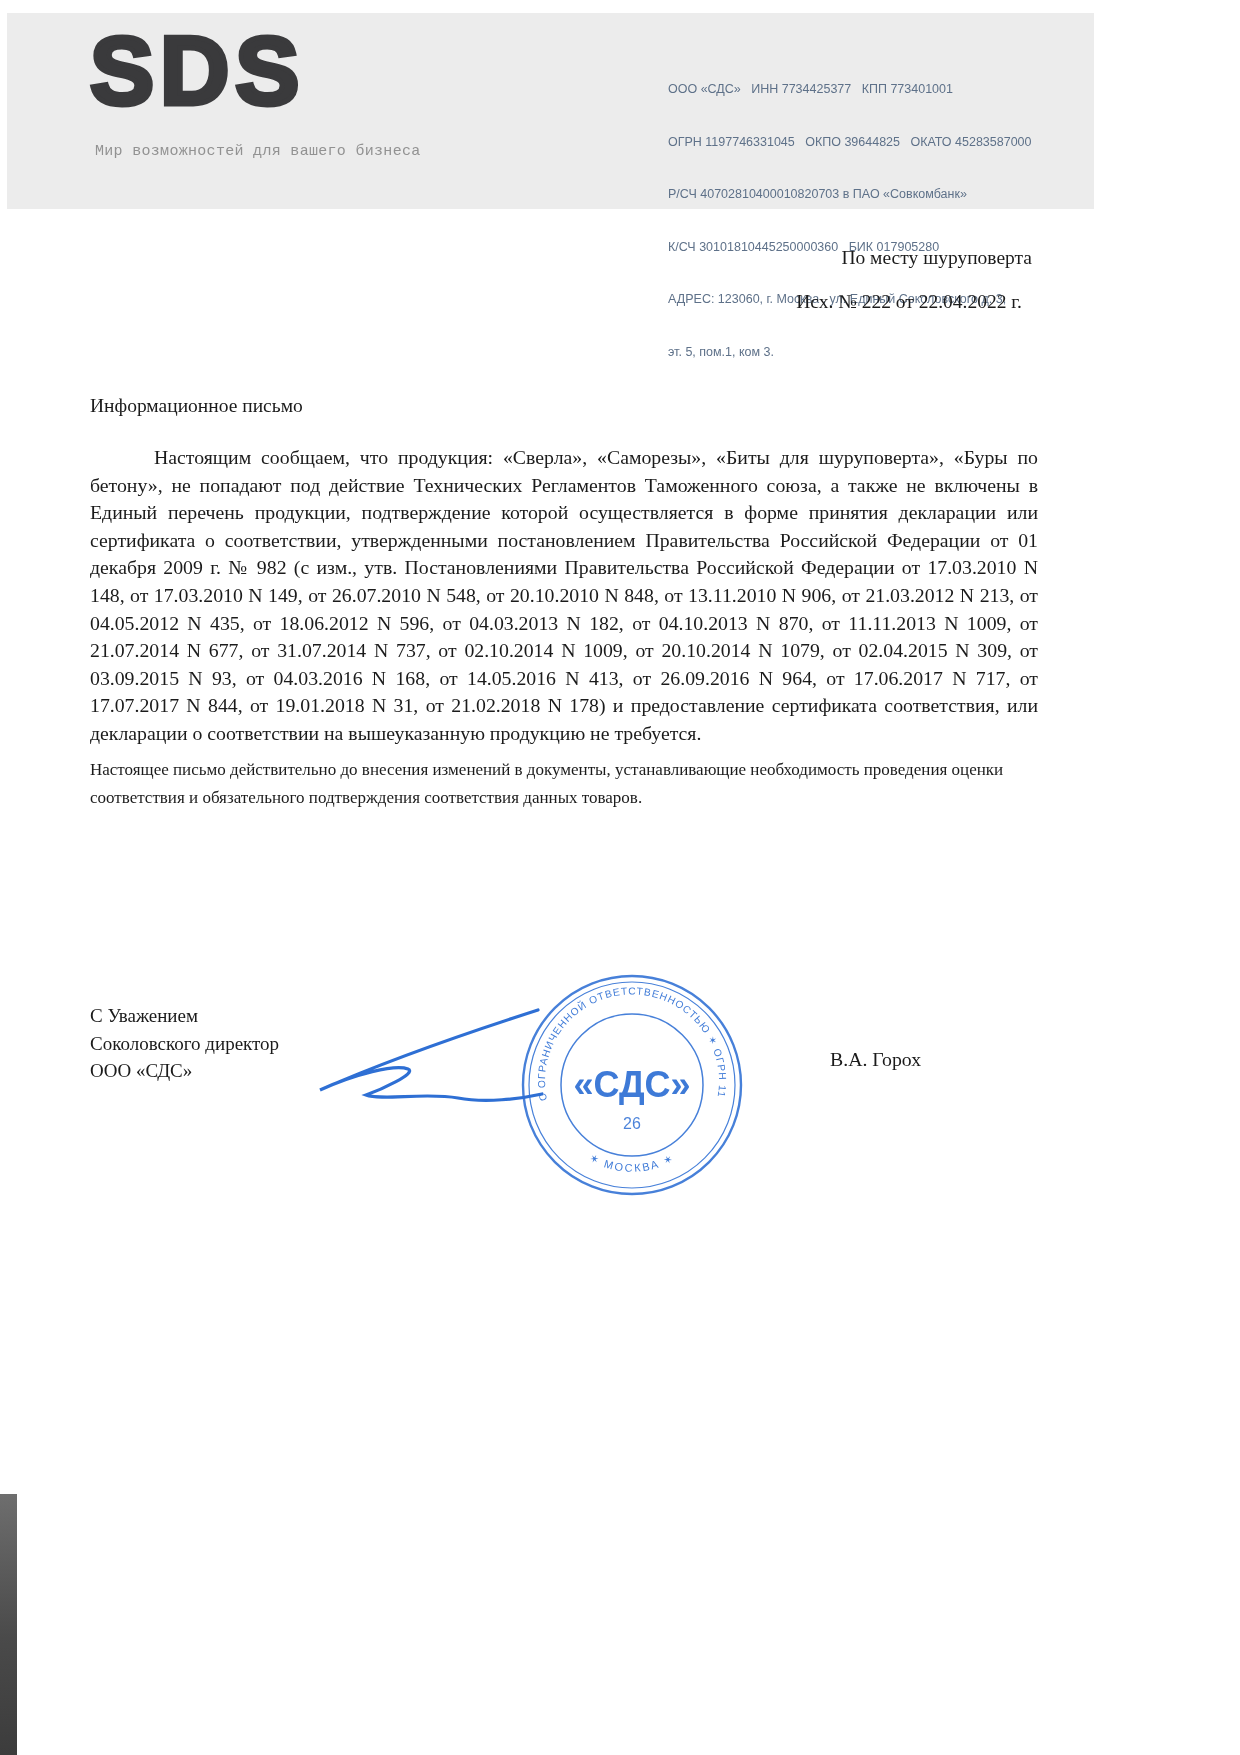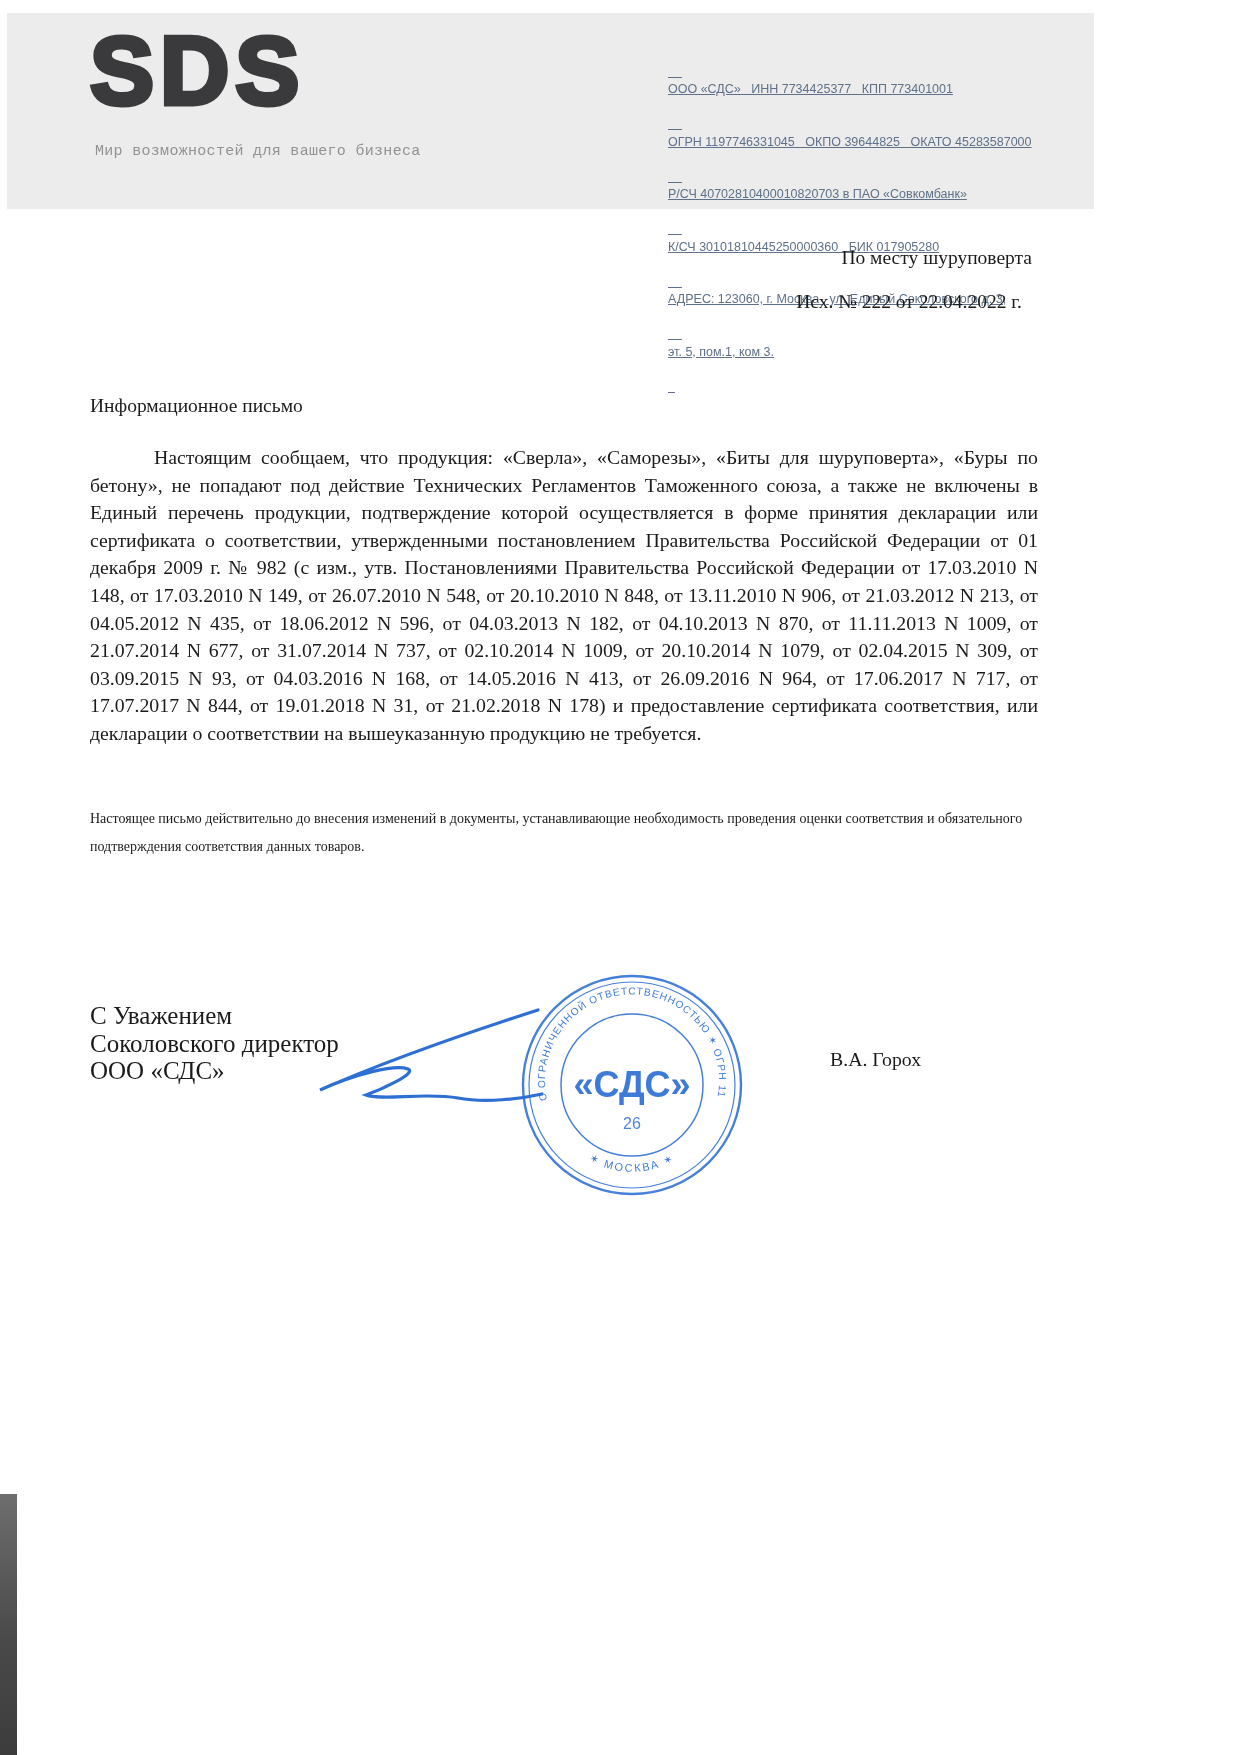--- a/index.html
+++ b/index.html
@@ -19,34 +19,34 @@
     -webkit-text-stroke:5px #3a3a3c;
   }
   .tagline {
     position:absolute; left:95px; top:143px;
     font-family:Liberation Mono, monospace; font-size:15px; color:#929292;
     letter-spacing:0.3px;
   }
   .company-details {
     position:absolute; left:668px; top:46px;
     font-family:"Liberation Sans", sans-serif; font-size:12.5px;
-    line-height:17.5px; color:#5e7189; white-space:pre;text-decoration:underline;
+    line-height:17.5px; color:#5e7189; white-space:pre;
   }
   .recipient { position:absolute; right:208px; top:247px; font-size:19.5px; }
   .reference { position:absolute; right:218px; top:291px; font-size:19.5px; }
   .title { position:absolute; left:90px; width:948px; top:395px; text-align:left; font-size:19.5px; }
   .para1 {
     position:absolute; left:90px; width:948px; top:444px;
     font-size:19.8px; line-height:27.6px; text-align:justify; text-indent:64px;
   }
   .para2 {
-    position:absolute; left:90px; width:948px; top:805px;
-    font-size:14px; line-height:27.6px;
+    position:absolute; left:90px; width:948px; top:756px;
+    font-size:17px; line-height:27.6px;
   }
-  .sign-block { position:absolute; left:90px; top:1002px; font-size:25px; line-height:27.6px;font-family:Liberation Serif, serif; }
+  .sign-block { position:absolute; left:90px; top:1002px; font-size:19px; line-height:27.6px;font-family:Liberation Serif, serif; }
   .director-name { position:absolute; left:830px; top:1048px; font-size:19.8px; }
   .signature-svg { position:absolute; left:300px; top:1002px; }
   .stamp-svg { position:absolute; left:519px; top:972px; }
   .scan-strip {
     position:absolute; left:0; top:1494px; width:17px; height:261px;
     background:linear-gradient(180deg,#6e6e6e 0%,#4a4a4a 55%,#3c3c3c 100%);
   }
 </style>
 </head>
 <body>

